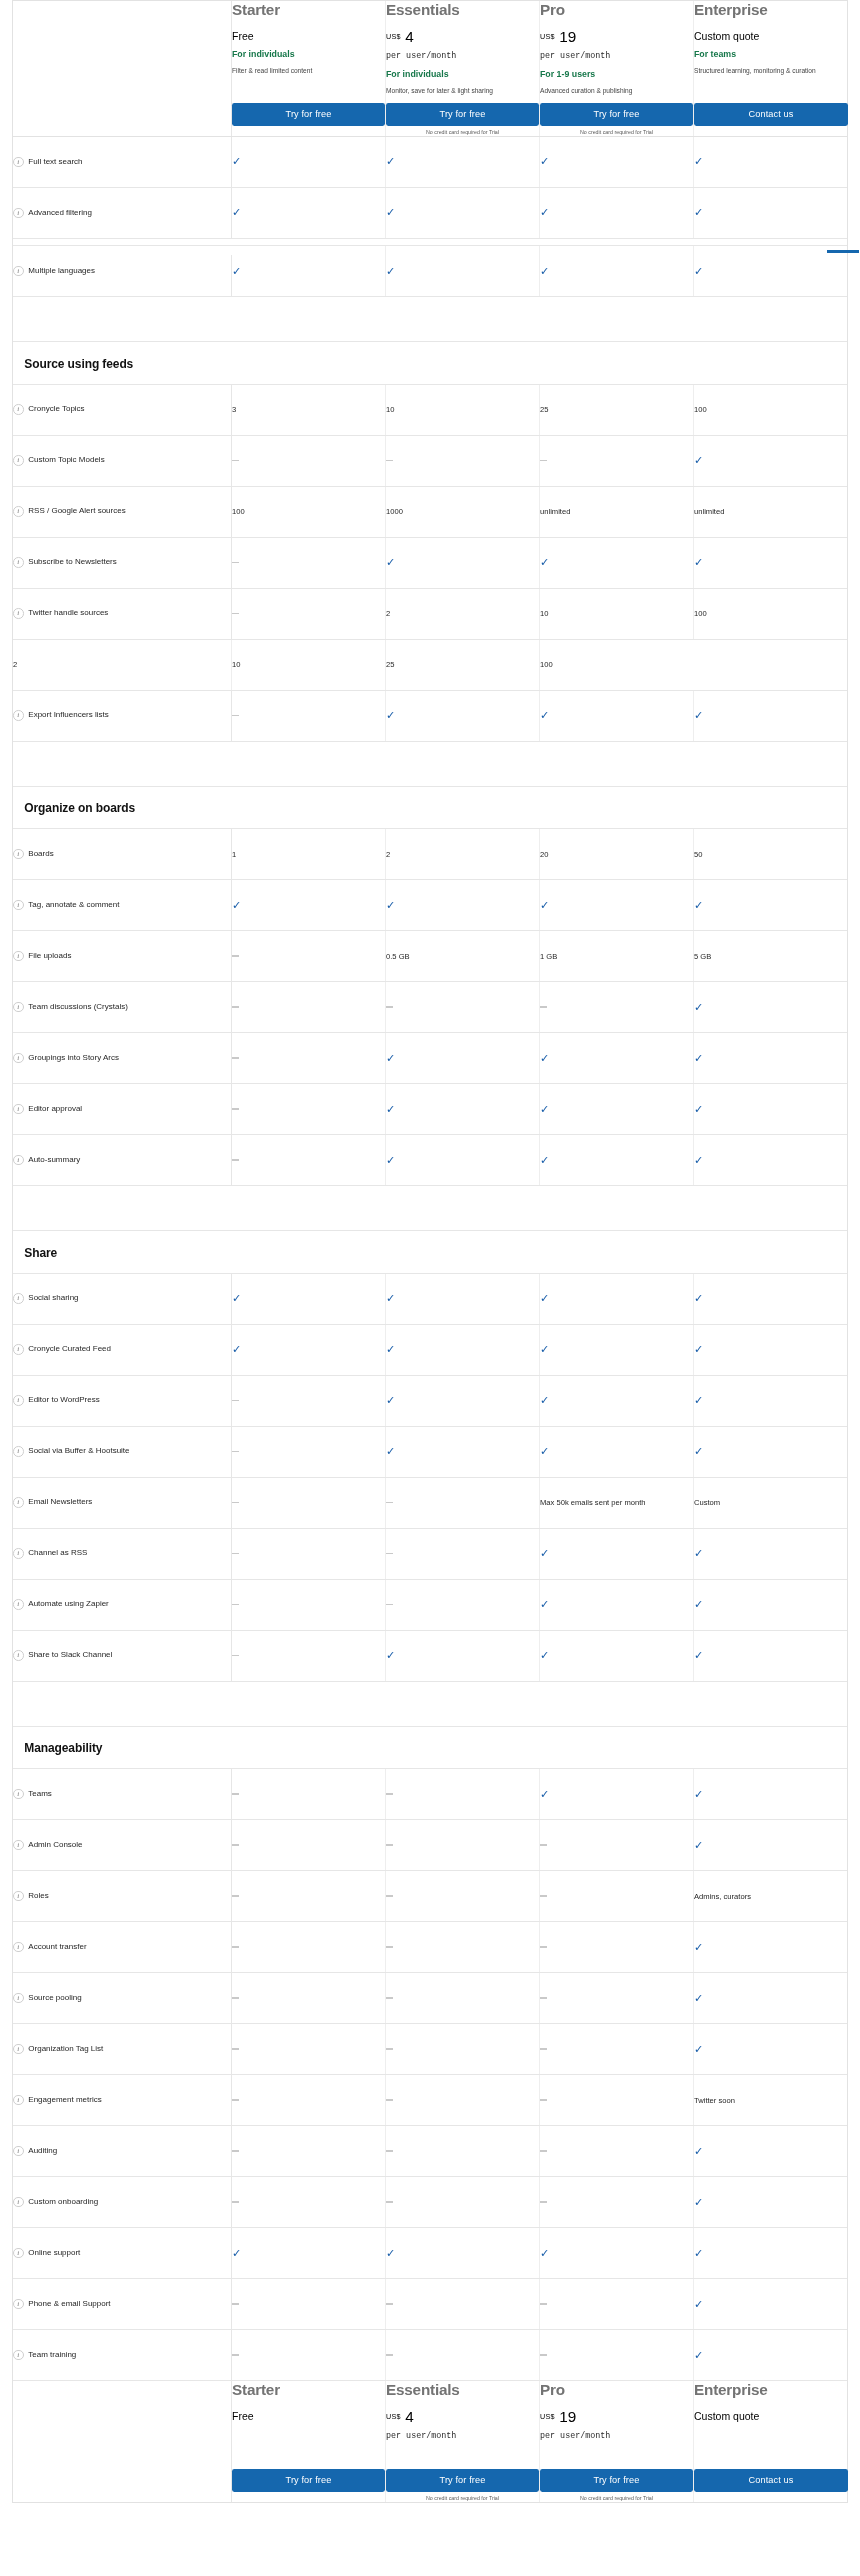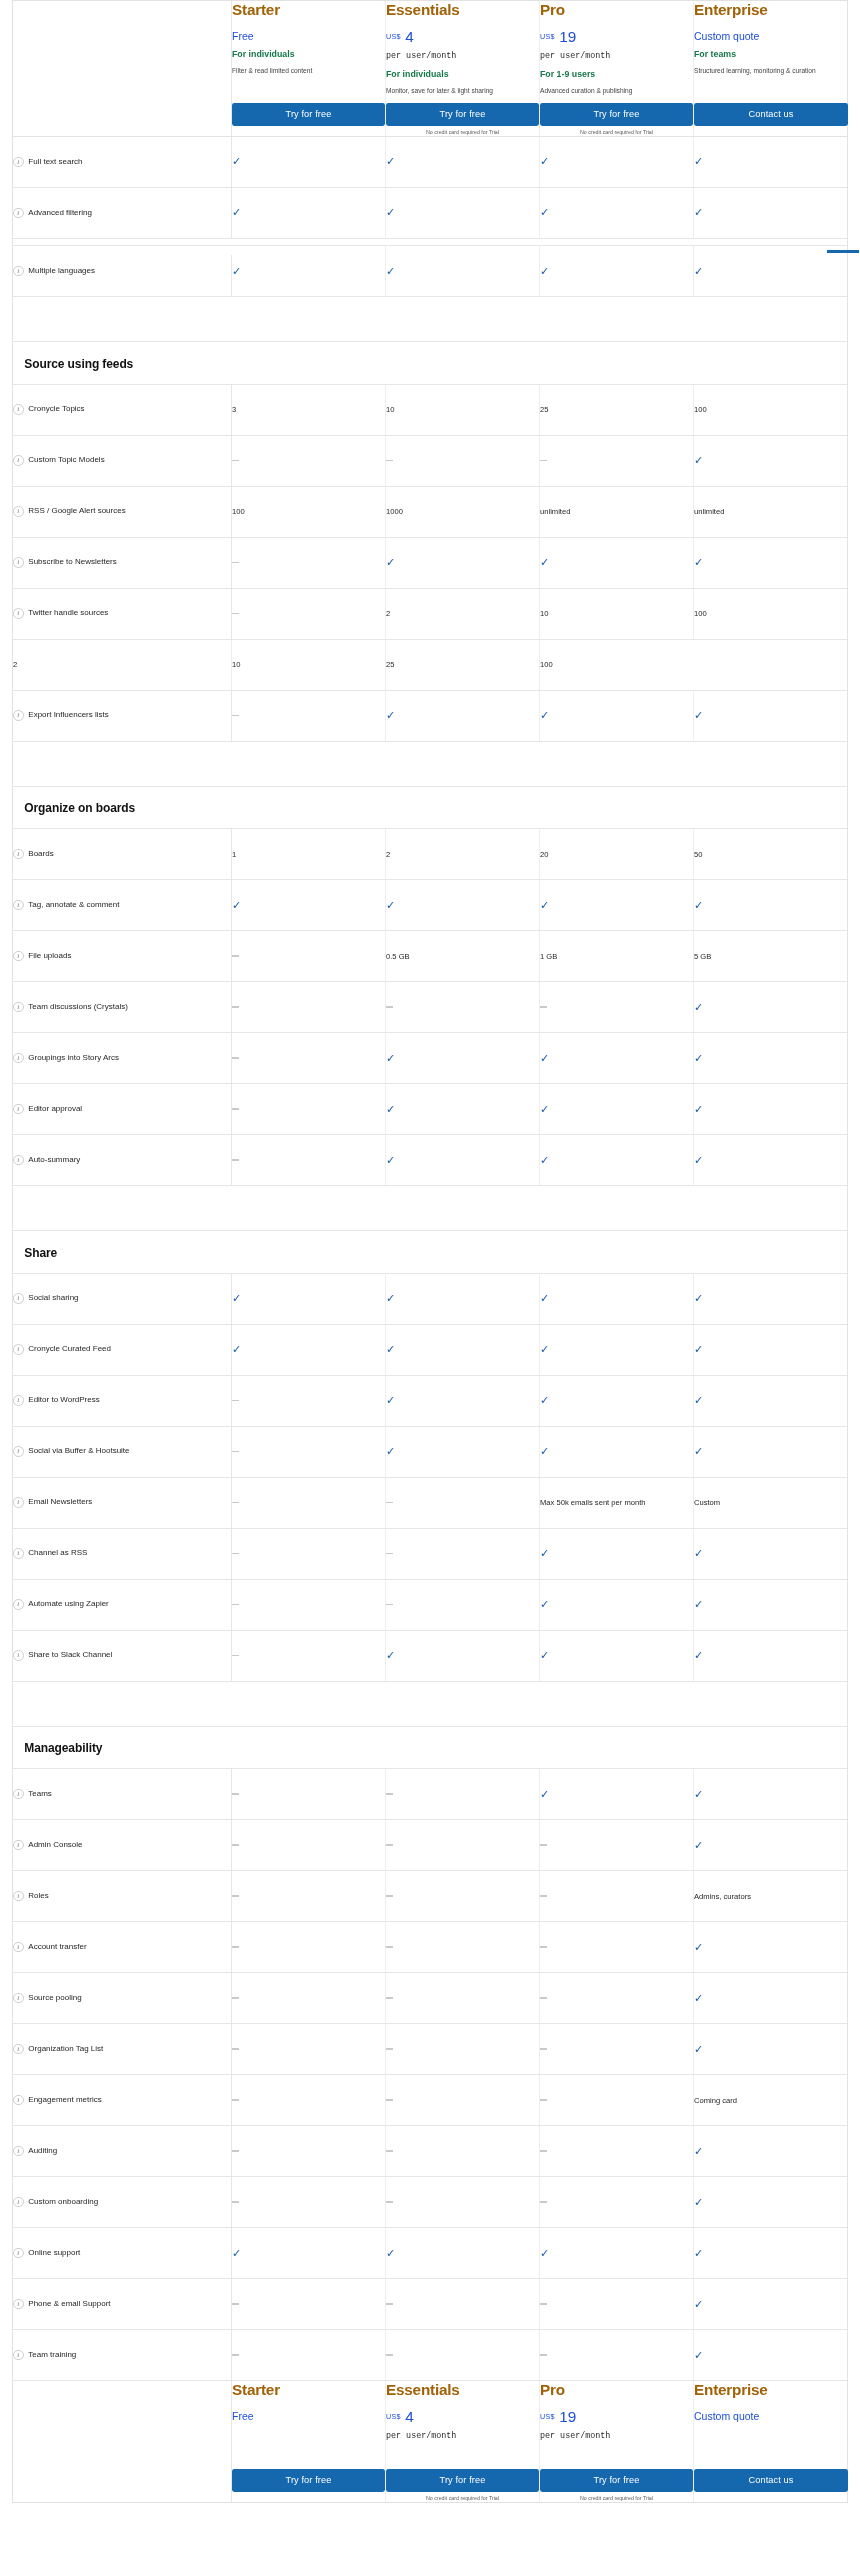--- a/index.html
+++ b/index.html
@@ -42,27 +42,27 @@
     display: flex;
     flex-direction: column;
   }
   .plan-col:last-child { border-right: none; }
   .plan-name {
     font-size: 15.3px;
     font-weight: 700;
     letter-spacing: -0.2px;
     line-height: 1.15;
     margin-bottom: 9.6px;
-    color: #a16207;
+    color: #737373;
   }
   .plan-price {
     font-size: 13.7px;
     line-height: 1.2;
     margin-bottom: 4px;
-    color: #1d4ed8;
+    color: #000000;
     font-weight: 400;
     white-space: nowrap;
   }
   .plan-price .cur {
     font-size: 7.2px;
     vertical-align: 3.2px;
     letter-spacing: 0.2px;
     margin-right: 0.8px;
   }
   .plan-price .amount { font-size: 15.3px; font-weight: 400; }
@@ -850,21 +850,21 @@
           <div class="cell val-col">
             <span class="dash"></span>
           </div>
           <div class="cell val-col">
             <span class="dash"></span>
           </div>
           <div class="cell val-col">
             <span class="dash"></span>
           </div>
           <div class="cell val-col">
-            <span>Coming card</span>
+            <span>Twitter soon</span>
           </div>
         </div>
         <div class="row feature-row">
           <div class="cell feature-col">
             <span class="info-icon">i</span>
             <span>Auditing</span>
           </div>
           <div class="cell val-col">
             <span class="dash"></span>
           </div>

